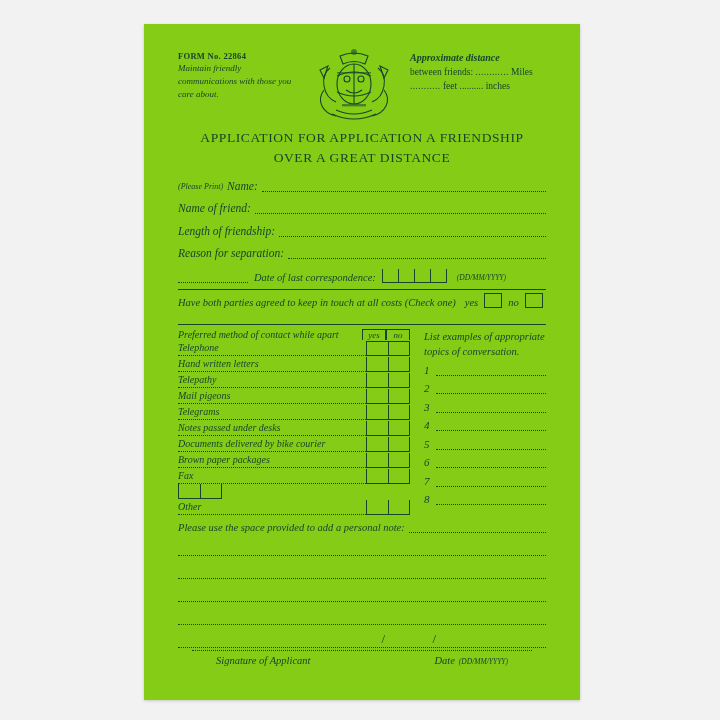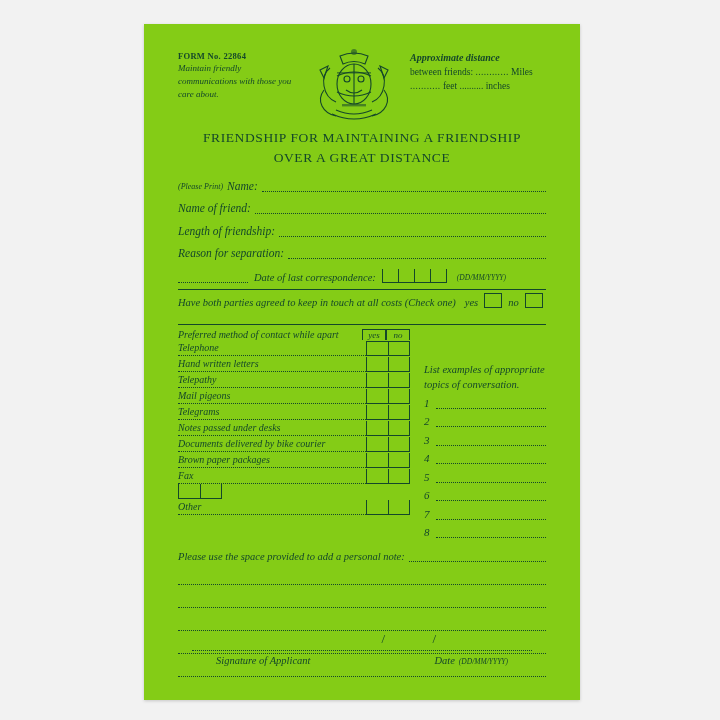--- a/index.html
+++ b/index.html
@@ -65,21 +65,21 @@
   .tblhead{display:flex;align-items:flex-end;font-size:10px;font-style:italic;}
   .tblhead .h1{flex:1;}
   .tblhead .yn2{display:flex;}
   .tblhead .yn2 div{width:22px;text-align:center;font-size:9px;border:1px solid #14472a;border-bottom:none;}
   .trow{display:flex;align-items:flex-end;font-size:10px;font-style:italic;}
   .trow .nm{flex:1;border-bottom:1px dotted #14472a;height:15px;line-height:15px;overflow:hidden;white-space:nowrap;}
   .trow .cb{width:22px;height:15px;border-left:1px solid #14472a;border-bottom:1px solid #14472a;box-sizing:border-box;}
   .trow .cb.last{border-right:1px solid #14472a;}
   .trow.first .cb{border-top:1px solid #14472a;}
 
-  .topics{flex:1;padding-left:14px;font-size:10.5px;font-style:italic;margin-top:33px;}
+  .topics{flex:1;padding-left:14px;font-size:10.5px;font-style:italic;}
   .topics .cap{line-height:1.45;margin-bottom:4px;}
   .tline{display:flex;align-items:flex-end;margin-bottom:5.5px;}
   .tline .num{width:12px;font-size:11px;}
   .tline .fl{flex:1;border-bottom:1px dotted #14472a;height:12px;}
 
   
   .note{margin:6px 20px 0 20px;}
   .noteline{display:flex;align-items:flex-end;font-size:10.5px;font-style:italic;margin-bottom:11px;}
   .noteline .lb{white-space:nowrap;}
   .noteline .fl{flex:1;border-bottom:1px dotted #14472a;height:11px;margin-left:4px;}
@@ -142,21 +142,21 @@
           <span>Miles</span>
         </div>
         <div>
           <span class="dotline">...........</span>
           <span>feet .......... inches</span>
         </div>
       </div>
     </div>
 
     <div class="title">
-      <div>FRIENDSHIP FOR MAINTAINING A FRIENDSHIP</div>
+      <div>APPLICATION FOR APPLICATION A FRIENDSHIP</div>
       <div>OVER A GREAT DISTANCE</div>
     </div>
 
     <div class="fields">
       <div class="frow">
         <span class="pp">(Please Print)</span>
         <span class="lbl">Name:</span>
         <span class="fill"></span>
       </div>
       <div class="frow">

